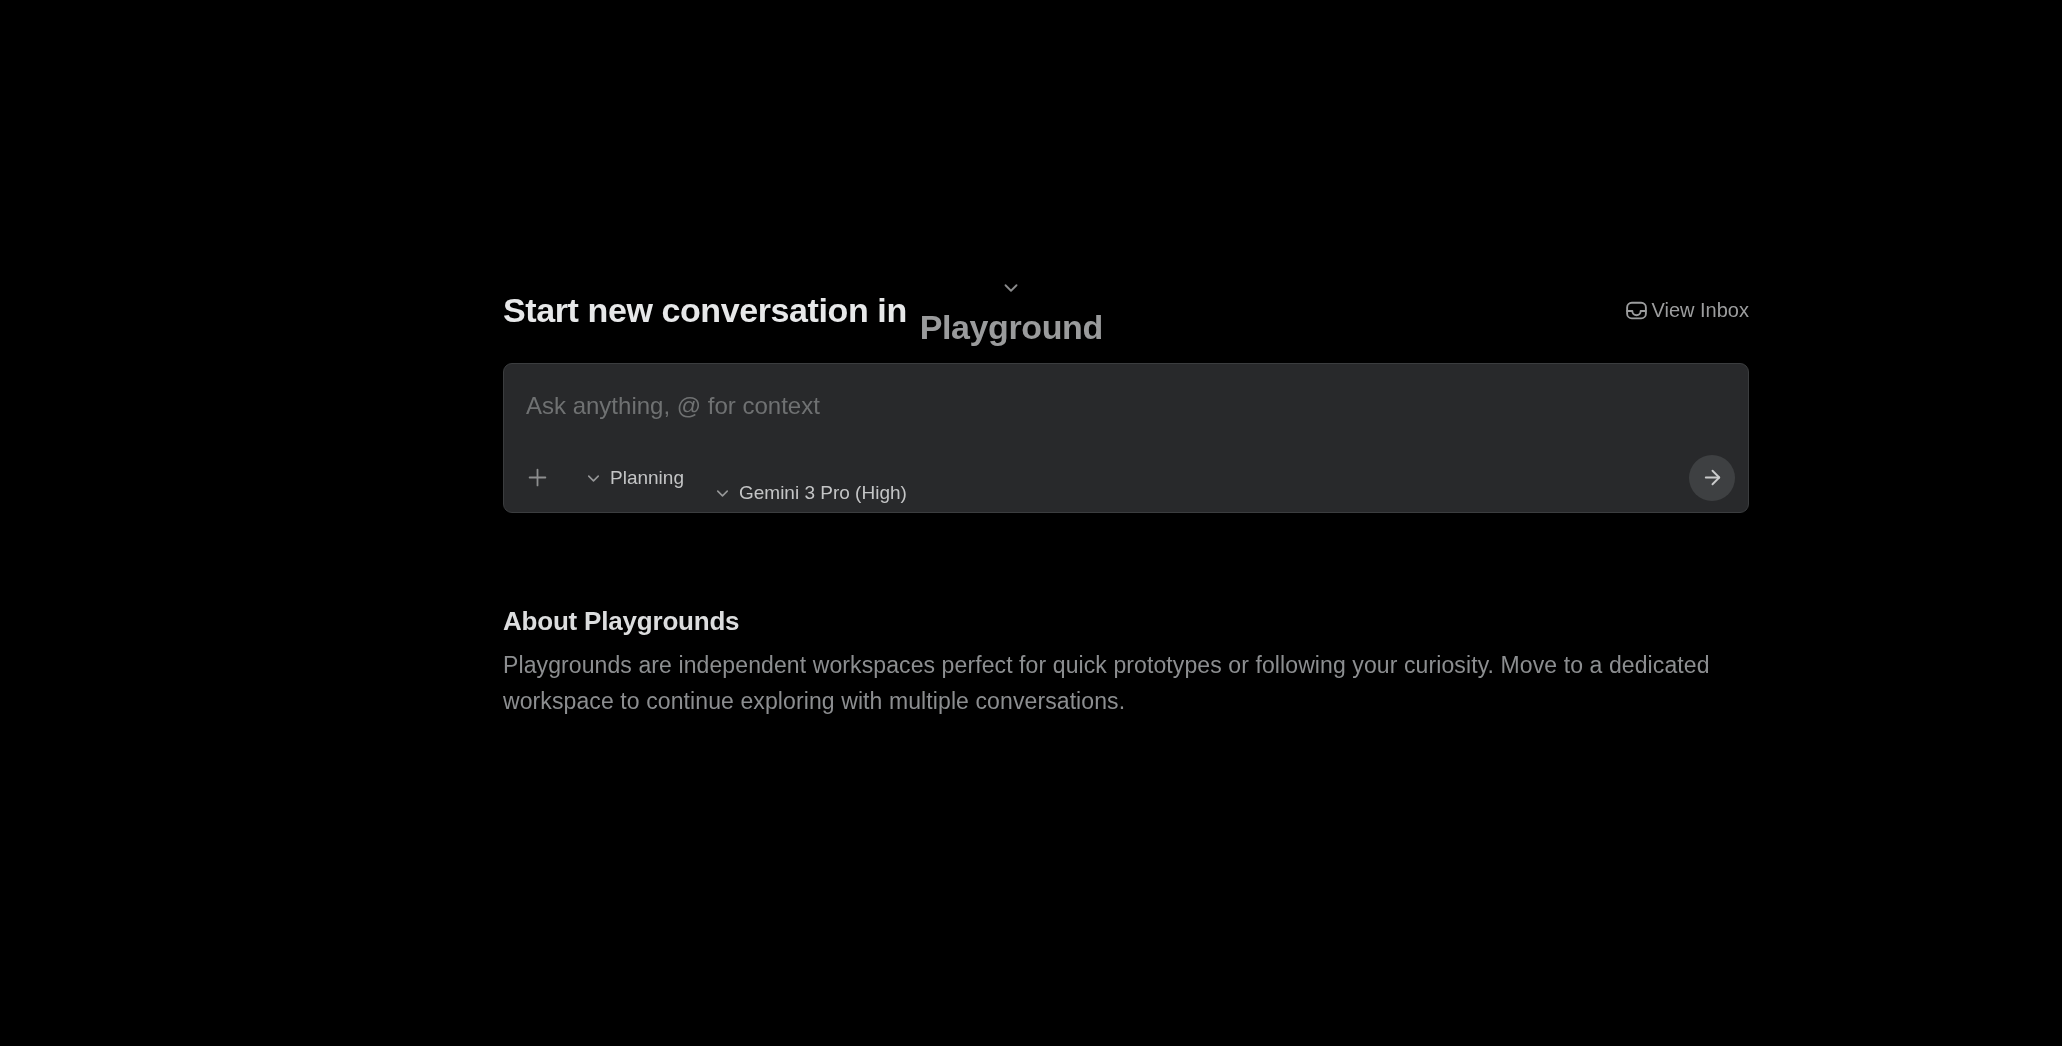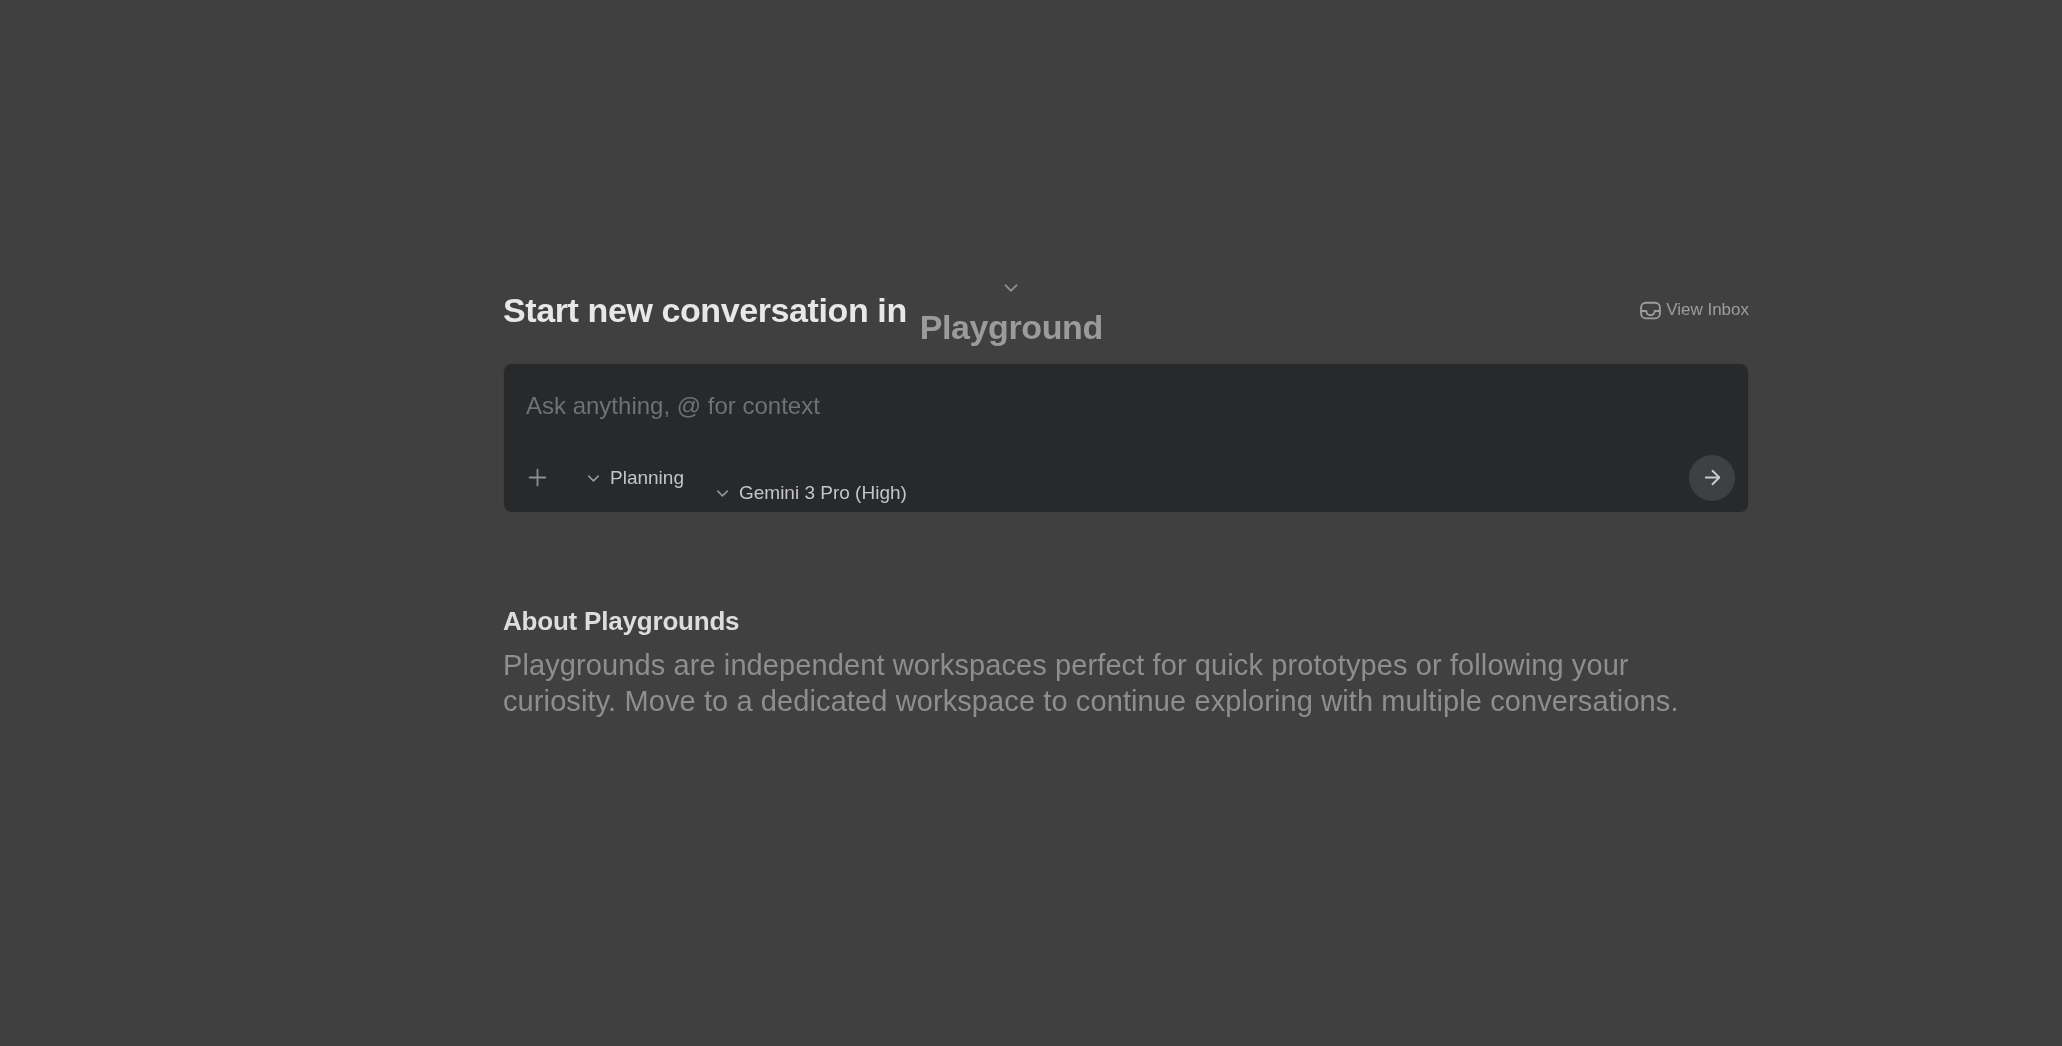--- a/index.html
+++ b/index.html
@@ -5,21 +5,21 @@
   * { margin: 0; padding: 0; box-sizing: border-box; }
   html, body { width: 2062px; height: 1046px; }
   body {
     font-family: "Liberation Sans", sans-serif;
     background: #1e1f20;
   }
   .stage {
     position: relative;
     width: 2062px;
     height: 1046px;
-    background: #404040;
+    background: #000000;
     overflow: hidden;
   }
   .panel {
     position: absolute;
     left: 503px;
     top: 288px;
     width: 1246px;
   }
 
   
@@ -63,21 +63,21 @@
 
   .view-inbox-button {
     display: flex;
     align-items: center;
     gap: 3px;
     background: none;
     border: none;
     cursor: pointer;
     color: #9c9d9e;
     font-family: "Liberation Sans", sans-serif;
-    font-size: 17px;
+    font-size: 20px;
     padding: 0;
   }
   .inbox-icon { width: 25px; height: 25px; stroke: #9c9d9e; }
 
   
   .composer-card {
     margin-top: 31px;
     width: 1246px;
     height: 150px;
     background: #28292b;
@@ -154,21 +154,21 @@
   .about-heading {
     font-size: 26px;
     font-weight: 700;
     letter-spacing: -0.2px;
     color: #dcddde;
     line-height: 33px;
   }
   .about-description {
     margin-top: 9px;
     max-width: 1236px;
-    font-size: 29px;
+    font-size: 23px;
     line-height: 36px;
     color: #8c8e90;
     letter-spacing: 0.1px;
   }
 </style>
 </head>
 <body>
 
 <div class="stage">
   <div class="panel">

